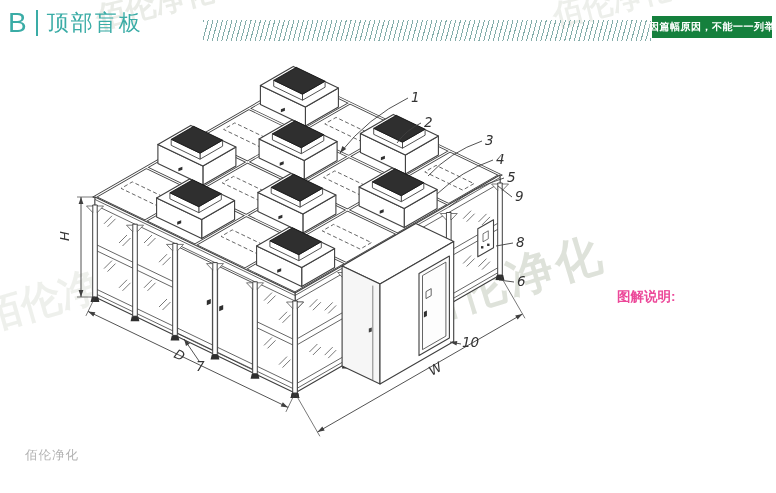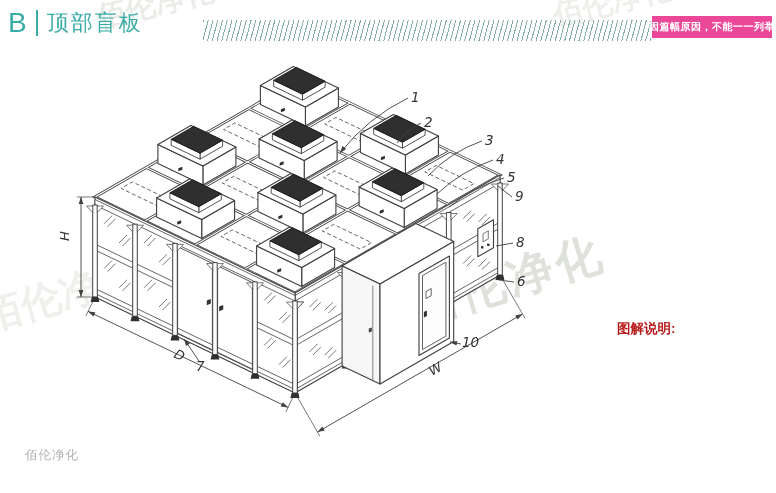--- a/index.html
+++ b/index.html
@@ -9,26 +9,26 @@
   }
   .header{position:absolute;left:8px;top:8px;display:flex;align-items:center;color:#3aaca6;z-index:6;}
   .hb{font-size:28px;font-weight:400;line-height:1;}
   .hsep{width:2px;height:26px;background:#3aaca6;margin:0 9px;}
   .ht{font-size:22px;letter-spacing:2px;font-weight:400;}
   .hatch{
     position:absolute;left:203px;top:20px;width:448px;height:21px;z-index:5;
     background:repeating-linear-gradient(105deg,#84adaa 0 1px,transparent 1px 4.6px);
   }
   .badge{
-    position:absolute;left:652px;top:16px;width:120px;height:22px;background:#ec4899;color:#fff;
+    position:absolute;left:652px;top:16px;width:120px;height:22px;background:#15803d;color:#fff;
     font-size:10px;font-weight:bold;display:flex;align-items:center;justify-content:center;
     letter-spacing:0.5px;z-index:6;white-space:nowrap;
   }
   .legend{position:absolute;left:617px;top:288px;width:158px;z-index:6;}
-  .legend-title{font-size:13.5px;font-weight:bold;color:#b91c1c;margin-bottom:11px;margin-top:32px;}
+  .legend-title{font-size:13.5px;font-weight:bold;color:#ec4899;margin-bottom:11px;}
   .legend-item{font-size:10px;line-height:10.4px;color:#333;white-space:nowrap;}
   .footer-logo{position:absolute;left:25px;top:447px;font-size:12.5px;color:#b2b2b2;letter-spacing:1px;z-index:6;}
   .wm{position:absolute;color:#c9cfc2;pointer-events:none;font-weight:bold;white-space:nowrap;z-index:0;}
   .wm1{left:95px;top:-16px;font-size:30px;transform:rotate(-14deg);opacity:.38;}
   .wm2{left:552px;top:-18px;font-size:30px;transform:rotate(-14deg);opacity:.32;}
   .wm3{left:408px;top:250px;font-size:46px;transform:rotate(-17deg);opacity:.6;letter-spacing:4px;}
   .wm4{left:-20px;top:268px;font-size:40px;transform:rotate(-16deg);opacity:.3;}
   #diagram{position:absolute;left:0;top:0;z-index:1;}
 </style>
 </head>

